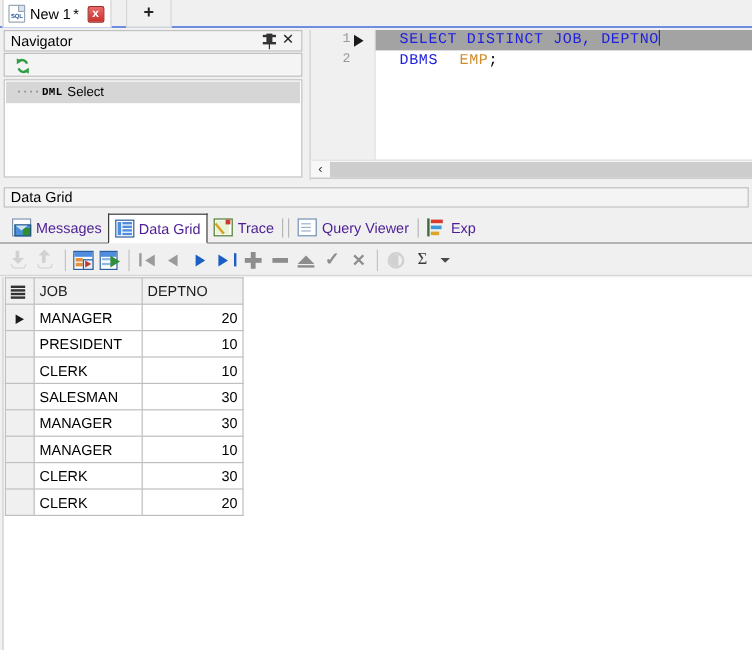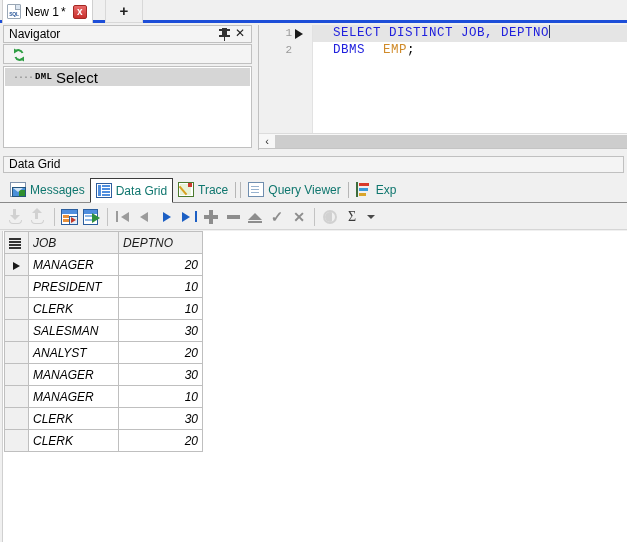--- a/index.html
+++ b/index.html
@@ -11,21 +11,21 @@
     font-size: 12px;
     color: #000000;
     overflow: hidden;
   }
   #app { position: relative; width: 627px; height: 542px; background: #f0f0f0; }
 
   
   .tabstrip {
     position: absolute; left: 0; top: 0; width: 627px; height: 23px;
     background: #f0f0f0;
-    border-bottom: 3px solid #1d4ed8;
+    border-bottom: 1px solid #1d4ed8;
   }
   .doc-tab {
     position: absolute; left: 2px; top: 0; height: 23px;
     display: flex; align-items: center; gap: 4px;
     padding: 0 5px 0 4px;
     background: #ffffff;
     border: 1px solid #d0d0d0; border-bottom: none; border-top: none;
   }
   .sql-icon {
     width: 14px; height: 15px; position: relative; flex: 0 0 auto;
@@ -112,21 +112,21 @@
   }
   .tree-dots {
     width: 30px; color: #808080; font-size: 10px; text-align: right;
     padding-right: 2px; letter-spacing: -1px;
     font-family: "Liberation Mono", monospace;
   }
   .tree-dml {
     font-family: "Liberation Mono", monospace; font-size: 9px;
     font-weight: bold; color: #000; letter-spacing: 0.3px;
   }
-  .tree-label { font-size: 15px; color: #000; margin-left: 4px; }
+  .tree-label { font-size: 11px; color: #000; margin-left: 4px; }
 
   
   .editor-wrap {
     position: absolute; left: 258px; top: 25px; width: 369px; height: 125px;
     background: #ffffff; border-left: 1px solid #c0c0c0;
   }
   .editor-body { position: absolute; left: 0; top: 0; right: 0; height: 110px; background:#fff; overflow:hidden; }
   .gutter {
     position: absolute; left: 0; top: 0; width: 54px; height: 110px;
     background: #f0f0f0; border-right: 1px solid #e2e2e2;
@@ -141,21 +141,21 @@
     border-left: 8px solid #1a1a1a;
     border-top: 5px solid transparent;
     border-bottom: 5px solid transparent;
   }
   .code-area { position: absolute; left: 54px; top: 0; right: 0; height: 110px; }
   .code-line {
     height: 17px; line-height: 17px; padding-left: 20px;
     font-family: "Liberation Mono", monospace; font-size: 12.5px;
     letter-spacing: 0.5px; white-space: pre;
   }
-  .code-line.active { background: #e5e5e5; }
+  .code-line.active { background: #a3a3a3; }
   .kw { color: #2020dd; font-weight: normal; }
   .idt { color: #d08b2a; margin-left: 10px; }
   .pl { color: #000000; }
   .caret {
     display: inline-block; width: 1px; height: 13px; background: #2b3a63;
     vertical-align: -2px; margin-left: 0px;
   }
   .editor-hscroll {
     position: absolute; left: 0; bottom: 2px; width: 369px; height: 15px;
     background: #f7f7f7; border-top: 1px solid #dcdcdc;
@@ -178,21 +178,21 @@
     background: #f4f4f4; border: 1px solid #c0c0c0;
     font-size: 12px; line-height: 15px; padding-left: 5px; color: #000;
   }
   .result-tabs {
     position: absolute; left: 0; top: 177px; width: 627px; height: 26px;
     background: #f0f0f0; border-bottom: 1px solid #8a8a8a;
     display: flex; align-items: center; padding-left: 5px;
   }
   .rtab {
     display: flex; align-items: center; gap: 4px; height: 24px;
-    padding: 0 5px; font-size: 12px; color: #0f766e; cursor: pointer;
+    padding: 0 5px; font-size: 12px; color: #4c1d95; cursor: pointer;
     white-space: nowrap;
   }
   .rtab.selected {
     background: #ffffff; border: 1px solid #3b3b3b; border-bottom-color: #ffffff;
     height: 25px; margin-top: 2px;
   }
   .rtab-sep { width: 1px; height: 16px; background: #b6b6b6; margin: 0 2px; }
   .ricon { width: 16px; height: 15px; position: relative; flex: 0 0 auto; }
 
   
@@ -273,21 +273,21 @@
   .ic-halfcircle .fill{position:absolute;left:0;top:0;width:7px;height:14px;background:#9a9a9a;}
   .ic-sigma{color:#3a3a3a;font-size:14px;line-height:22px;text-align:center;font-family:"Liberation Serif",serif;}
   .ic-caret-dn{position:absolute;left:4px;top:9px;width:0;height:0;border-left:4px solid transparent;border-right:4px solid transparent;border-top:4px solid #4a4a4a;}
 
   
   .datagrid {
     position: absolute; left: 0; top: 231px; width: 627px; height: 311px;
     background: #ffffff;
   }
   .dg-inner { position:absolute; left:4px; top:0; }
-  table.dg { border-collapse: collapse; font-style: italic; }
+  table.dg { border-collapse: collapse; }
   table.dg th, table.dg td {
     border: 1px solid #bfbfbf;
     font-size: 12px; height: 22px; padding: 0 4px;
     font-family: "Liberation Sans", sans-serif;
   }
   table.dg th {
     background: #f0f0f0; color: #1b1b1b; font-weight: normal; text-align: left;
   }
   th.col-ind, td.col-ind { width: 24px; padding: 0; text-align: center; background: #f0f0f0; }
   th.col-job, td.col-job { width: 90px; }
@@ -509,25 +509,20 @@
               <td class="col-job">CLERK</td>
               <td class="col-dept">10</td>
             </tr>
             <tr>
               <td class="col-ind"></td>
               <td class="col-job">SALESMAN</td>
               <td class="col-dept">30</td>
             </tr>
             <tr>
               <td class="col-ind"></td>
-              <td class="col-job">ANALYST</td>
-              <td class="col-dept">20</td>
-            </tr>
-            <tr>
-              <td class="col-ind"></td>
               <td class="col-job">MANAGER</td>
               <td class="col-dept">30</td>
             </tr>
             <tr>
               <td class="col-ind"></td>
               <td class="col-job">MANAGER</td>
               <td class="col-dept">10</td>
             </tr>
             <tr>
               <td class="col-ind"></td>

